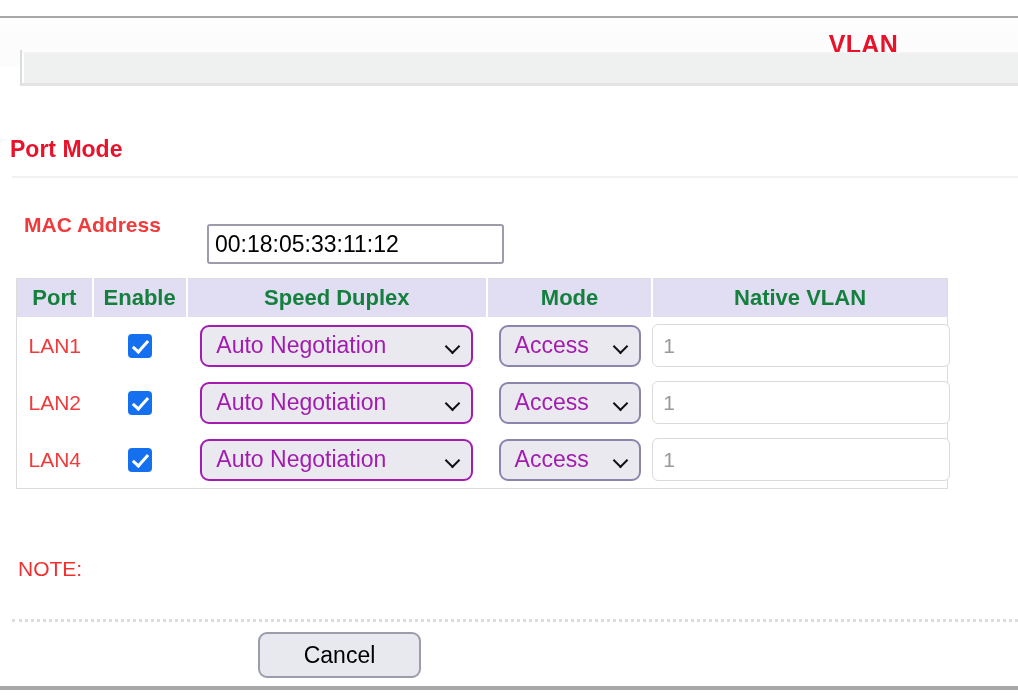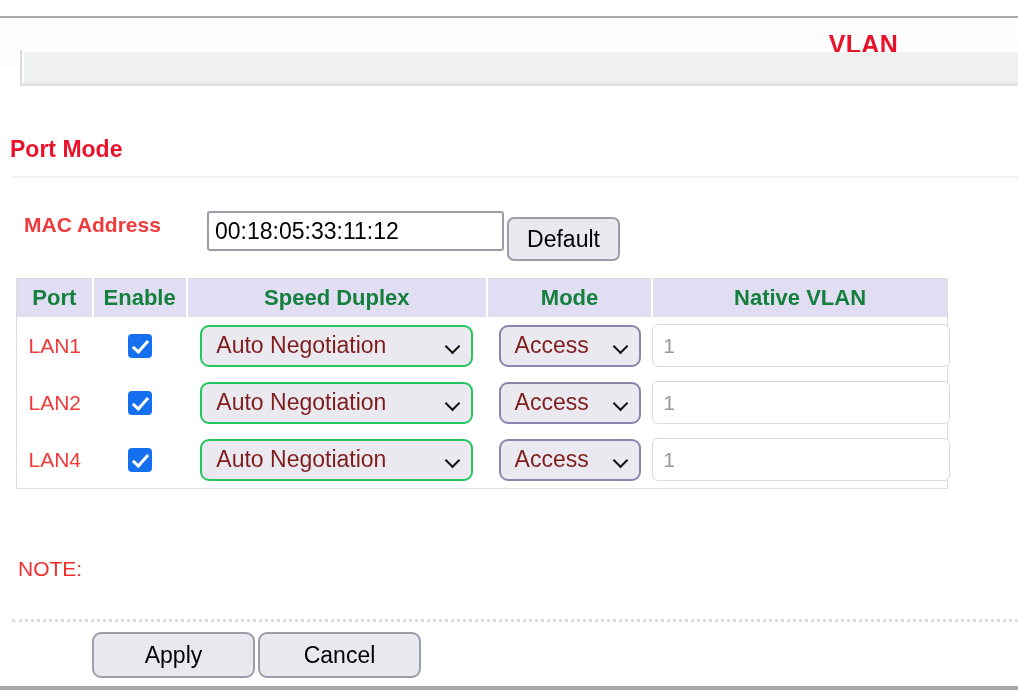--- a/index.html
+++ b/index.html
@@ -91,21 +91,21 @@
     position: absolute;
     left: 24px; top: 208px;
     width: 170px;
     color: #ef3b3b;
     font-size: 21px;
     line-height: 33px;
     font-weight: bold;
   }
   .mac-input {
     position: absolute;
-    left: 207px; top: 211px;
+    left: 207px; top: 224px;
     width: 297px;
     height: 40px;
     box-sizing: border-box;
     border: 2px solid #9c9cab;
     border-radius: 3px;
     background: #ffffff;
     color: #000000;
     font-family: "Liberation Sans", sans-serif;
     font-size: 23px;
     padding: 0 6px;
@@ -185,25 +185,25 @@
     border-width: 0 3px 3px 0;
     transform: rotate(42deg);
   }
 
   
   .sel {
     -webkit-appearance: none;
     appearance: none;
     box-sizing: border-box;
     background: #e9e9ef;
-    border: 2px solid #22c55e;
+    border: 2px solid #a21caf;
     border-radius: 9px;
     font-family: "Liberation Sans", sans-serif;
     font-size: 23px;
-    color: #7f1d1d;
+    color: #a21caf;
     height: 42px;
     padding: 0 34px 0 14px;
     cursor: pointer;
     text-align: left;
     position: relative;
   }
   .sel-wrap {
     position: relative;
     display: inline-block;
   }
@@ -291,21 +291,20 @@
   <div class="navstrip-wrap">
     <div class="navstrip-shadow"></div>
     <div class="navstrip"></div>
   </div>
 
   <div class="section-title">Port Mode</div>
   <div class="section-rule"></div>
 
   <div class="mac-label">MAC Address</div>
   <input class="mac-input" type="text" value="00:18:05:33:11:12" style="">
-  <button class="default-btn">Default</button>
 
   <table class="port-table">
     <colgroup>
       <col class="col-port">
         <col class="col-enable">
         <col class="col-speed">
       <col class="col-mode">
         <col class="col-vlan">
     </colgroup>
     <thead>
@@ -383,17 +382,16 @@
       </tr>
     </tbody>
   </table>
 
   <div class="note">
     <div>NOTE:</div>
   </div>
 
   <div class="dotted-rule"></div>
 
-  <button class="footer-btn btn-apply">Apply</button>
   <button class="footer-btn btn-cancel">Cancel</button>
 
   <div class="bottom-rule"></div>
 </div>
 
 </body></html>

